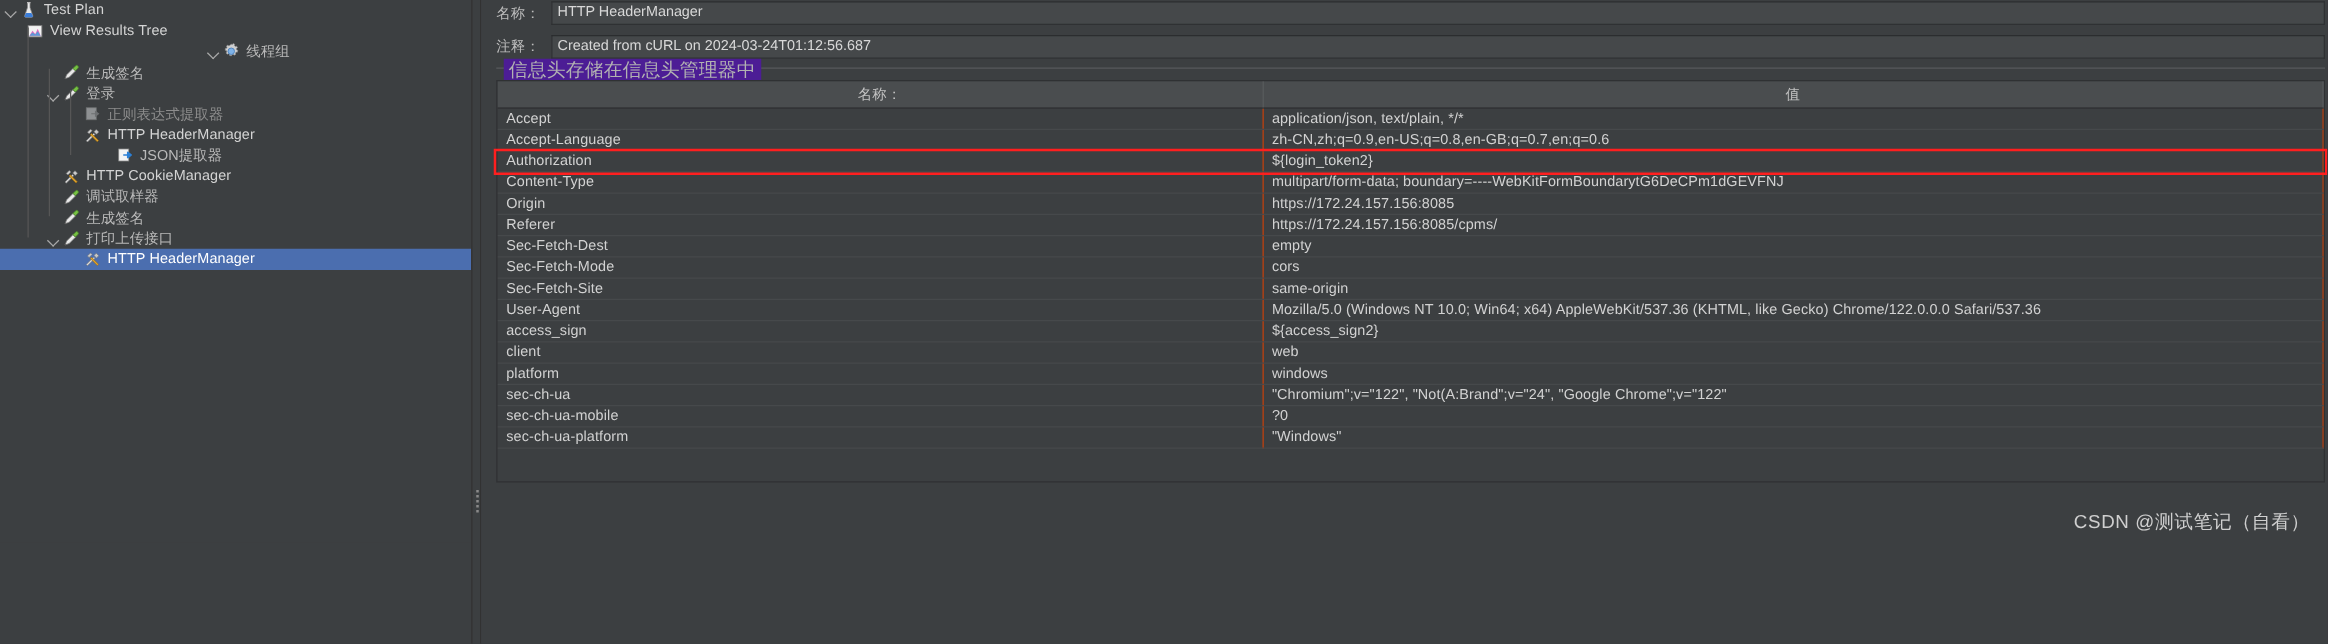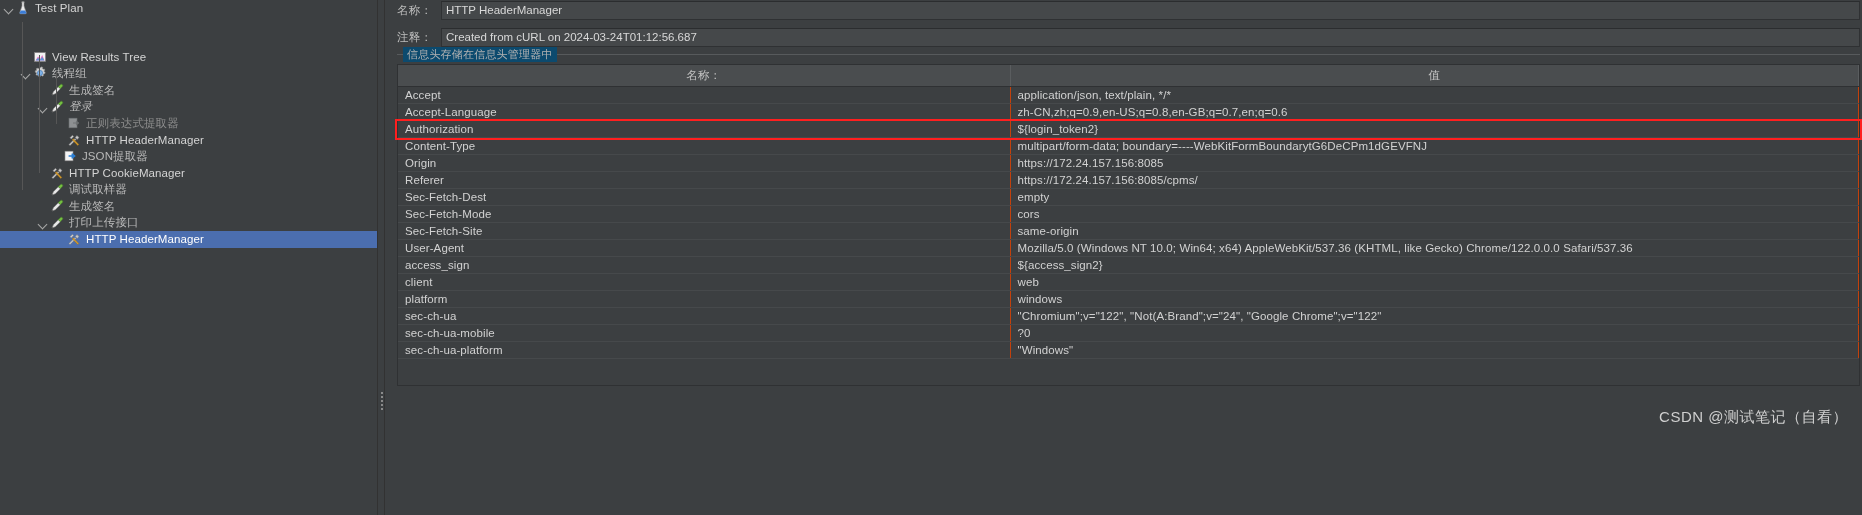--- a/index.html
+++ b/index.html
@@ -123,23 +123,23 @@
   
   #group-box {
     margin: 7px 2px 0 4px;
     border-top: 1px solid #575a5c;
     position: relative;
     height: 392px;
   }
   #group-legend {
     position: absolute;
     top: -8px; left: 6px;
-    background: #0c4a6e;
+    background: #4c1d95;
     padding: 0 4px;
-    font-size: 11px;
+    font-size: 15px;
     color: #b2b2b2;
     letter-spacing: .2px;
   }
 
   
   #table-wrap {
     position: absolute;
     top: 9px; left: 0; right: 0;
     height: 322px;
     overflow: hidden;
@@ -199,32 +199,32 @@
           <span class="twisty open"></span>
           <span class="icon-slot">
             <svg width="14" height="14" viewBox="0 0 14 14">
         <path d="M6 1h2v4l2.2 6.5a1 1 0 0 1-.95 1.3H4.75a1 1 0 0 1-.95-1.3L6 5z" fill="#eaeaea" stroke="#8a8a8a" stroke-width=".6"></path>
         <path d="M4.9 9.4h4.2l1.1 2.1a1 1 0 0 1-.95 1.3H4.75a1 1 0 0 1-.95-1.3z" fill="#3b7dd8"></path>
         <rect x="5.6" y=".6" width="2.8" height="1" fill="#bdbdbd"></rect>
             </svg>
           </span>
           <span class="node-label en">Test Plan</span>
         </div>
-        <div class="tree-row" style="padding-left: 20px; margin-top: 32px;">
+        <div class="tree-row" style="padding-left: 8px;">
           <span class="twisty"></span>
           <span class="icon-slot">
             <svg width="14" height="14" viewBox="0 0 14 14">
         <rect x="1.5" y="2.5" width="11" height="9" fill="#f2f2f2" stroke="#7d7d7d" stroke-width=".7"></rect>
         <path d="M2.5 10.5 5 6.5l2.2 2.6L9.2 5l2.3 5.5z" fill="#e06bbf"></path>
         <path d="M2.5 10.5 5 8l2.2 1.6L9.2 7l2.3 3.5z" fill="#5b9bd5"></path>
             </svg>
           </span>
           <span class="node-label en">View Results Tree</span>
         </div>
-        <div class="tree-row" style="padding-left: 20px;">
+        <div class="tree-row" style="padding-left: 20px; justify-content: center;">
           <span class="twisty open"></span>
           <span class="icon-slot">
             <svg width="14" height="14" viewBox="0 0 14 14">
         <g fill="#cfcfcf" stroke="#8f8f8f" stroke-width=".5">
         <path d="M7 1.4l1 .2.5-.9 1.3.8-.3 1 .8.7 1-.3.7 1.3-.9.6.1 1 1 .4-.3 1.5-1-.1-.5.9.1 1-1.3.7-.6-.8-1 .2-.4 1-1.5-.2v-1l-.9-.5-.9.5-1-1.1.6-.8-.3-1-1-.3.1-1.5 1-.1.4-.9-.6-.8 1.2-.9.7.8z"></path>
               </g>
         <circle cx="7" cy="7" r="2.6" fill="#7fb3e8" stroke="#4a7fba" stroke-width=".7"></circle>
             </svg>
           </span>
           <span class="node-label ">线程组</span>
@@ -233,21 +233,21 @@
           <span class="twisty"></span>
           <span class="icon-slot">
             <svg width="14" height="14" viewBox="0 0 14 14">
         <path d="M2 12l1.4-3.3 5-5 2 2-5 5z" fill="#e8e8e8" stroke="#7e7e7e" stroke-width=".6"></path>
         <path d="M8.4 3.7l2-2a1.3 1.3 0 0 1 1.9 1.9l-2 2z" fill="#76c043" stroke="#4e8a2c" stroke-width=".6"></path>
         <path d="M2 12l1.3-.5-.8-.8z" fill="#4a4a4a"></path>
             </svg>
           </span>
           <span class="node-label ">生成签名</span>
         </div>
-        <div class="tree-row" style="padding-left: 37px; font-style: italic;">
+        <div class="tree-row" style="padding-left: 37px;">
           <span class="twisty open"></span>
           <span class="icon-slot">
             <svg width="14" height="14" viewBox="0 0 14 14">
         <path d="M2 12l1.4-3.3 5-5 2 2-5 5z" fill="#e8e8e8" stroke="#7e7e7e" stroke-width=".6"></path>
         <path d="M8.4 3.7l2-2a1.3 1.3 0 0 1 1.9 1.9l-2 2z" fill="#76c043" stroke="#4e8a2c" stroke-width=".6"></path>
         <path d="M2 12l1.3-.5-.8-.8z" fill="#4a4a4a"></path>
             </svg>
           </span>
           <span class="node-label ">登录</span>
         </div>
@@ -266,21 +266,21 @@
           <span class="icon-slot">
             <svg width="14" height="14" viewBox="0 0 14 14">
         <path d="M2 11.6l6-6 1 1-6 6z" fill="#d9d9d9" stroke="#7a7a7a" stroke-width=".5"></path>
         <path d="M8.2 4.4 10 2.6l2 2-1.8 1.8z" fill="#c9c9c9" stroke="#7a7a7a" stroke-width=".5"></path>
         <path d="M11.8 11.4 6.2 5.8l-1 1 5.6 5.6z" fill="#e0a32e" stroke="#9c6d12" stroke-width=".5"></path>
         <path d="M5.4 2.3 3 4.7l1.3 1.3 2.4-2.4z" fill="#cfcfcf" stroke="#7a7a7a" stroke-width=".5"></path>
             </svg>
           </span>
           <span class="node-label en">HTTP HeaderManager</span>
         </div>
-        <div class="tree-row" style="padding-left: 50px;">
+        <div class="tree-row" style="padding-left: 80px;">
           <span class="twisty"></span>
           <span class="icon-slot">
             <svg width="14" height="14" viewBox="0 0 14 14">
         <rect x="2" y="2.2" width="8" height="9.6" fill="#f4f4f4" stroke="#8a8a8a" stroke-width=".6"></rect>
         <path d="M5.6 7h5.8M9.2 4.9 11.9 7 9.2 9.1z" fill="#2b7fd4" stroke="#2b7fd4" stroke-width="1.3" stroke-linejoin="round"></path>
             </svg>
           </span>
           <span class="node-label ">JSON提取器</span>
         </div>
         <div class="tree-row" style="padding-left: 37px;">

